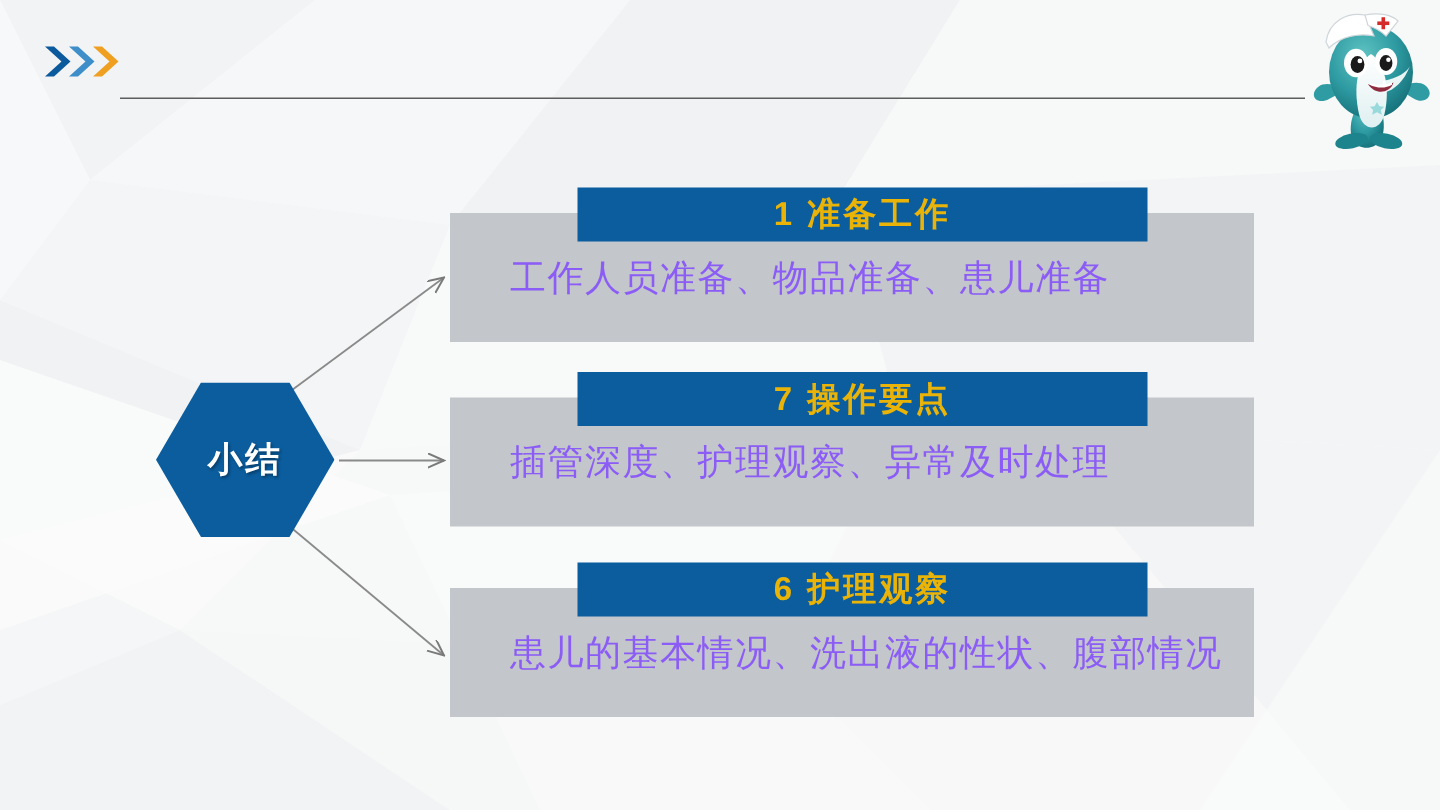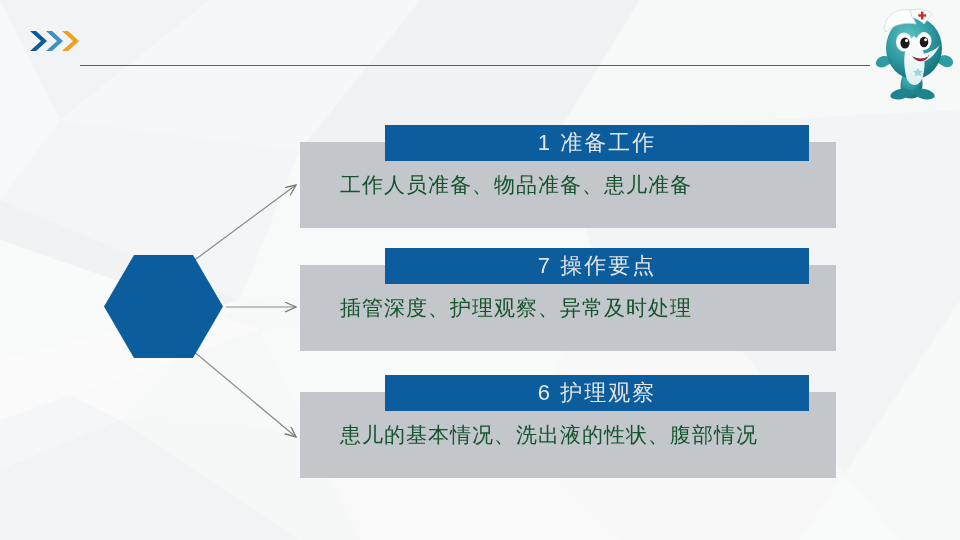--- a/index.html
+++ b/index.html
@@ -94,37 +94,37 @@
   .item-desc {
     position: absolute;
     left: 0;
     top: 17px;
     width: 536px;
     height: 86px;
     display: flex;
     align-items: center;
     padding-left: 40px;
     box-sizing: border-box;
-    color: #14532d;
-    font-size: 21px;
+    color: #8b5cf6;
+    font-size: 24px;
     letter-spacing: 1px;
   }
   .item-header {
     position: absolute;
     left: 85px;
     top: 0;
-    width: 424px;
+    width: 380px;
     height: 36px;
     background: #0b5d9e;
     display: flex;
     align-items: center;
     justify-content: center;
-    color: #e5e5e5;
+    color: #eab308;
     font-size: 22px;
-    font-weight: normal;
+    font-weight: bold;
     letter-spacing: 2px;
   }
   .item-1 { left: 300px; top: 125px; }
   .item-2 { left: 300px; top: 248px; }
   .item-3 { left: 300px; top: 375px; }
 </style>
 </head>
 <body>
 
 <div id="slide">
@@ -210,20 +210,21 @@
       </marker>
     </defs>
     <line x1="192" y1="262" x2="296" y2="185" stroke="#8a8a8a" stroke-width="1.2" marker-end="url(#arrowHead)"></line>
     <line x1="226" y1="307" x2="296" y2="307" stroke="#8a8a8a" stroke-width="1.2" marker-end="url(#arrowHead)"></line>
     <line x1="192" y1="350" x2="296" y2="437" stroke="#8a8a8a" stroke-width="1.2" marker-end="url(#arrowHead)"></line>
   </svg>
 
   <svg class="hexagon" viewBox="0 0 119 103" xmlns="http://www.w3.org/2000/svg">
     <polygon points="30,0 89,0 119,51.5 89,103 30,103 0,51.5" fill="#0b5d9e"></polygon>
   </svg>
+  <div class="hexagon-label">小结</div>
 
   <div class="item item-1">
     <div class="item-body"></div>
     <div class="item-desc">工作人员准备、物品准备、患儿准备</div>
     <div class="item-header">1 准备工作</div>
   </div>
 
   <div class="item item-2">
     <div class="item-body"></div>
     <div class="item-desc">插管深度、护理观察、异常及时处理</div>

